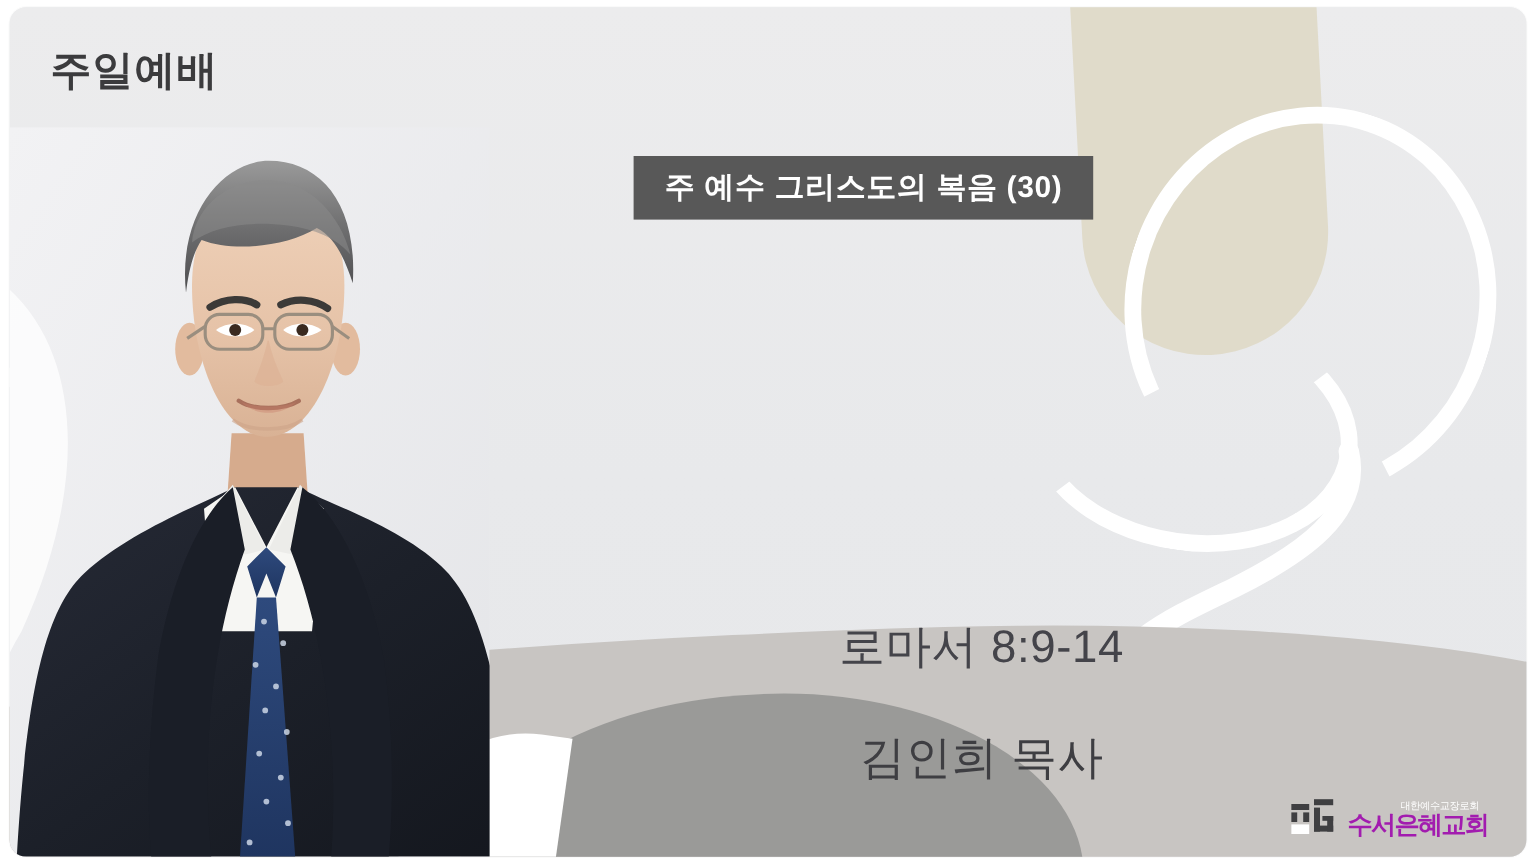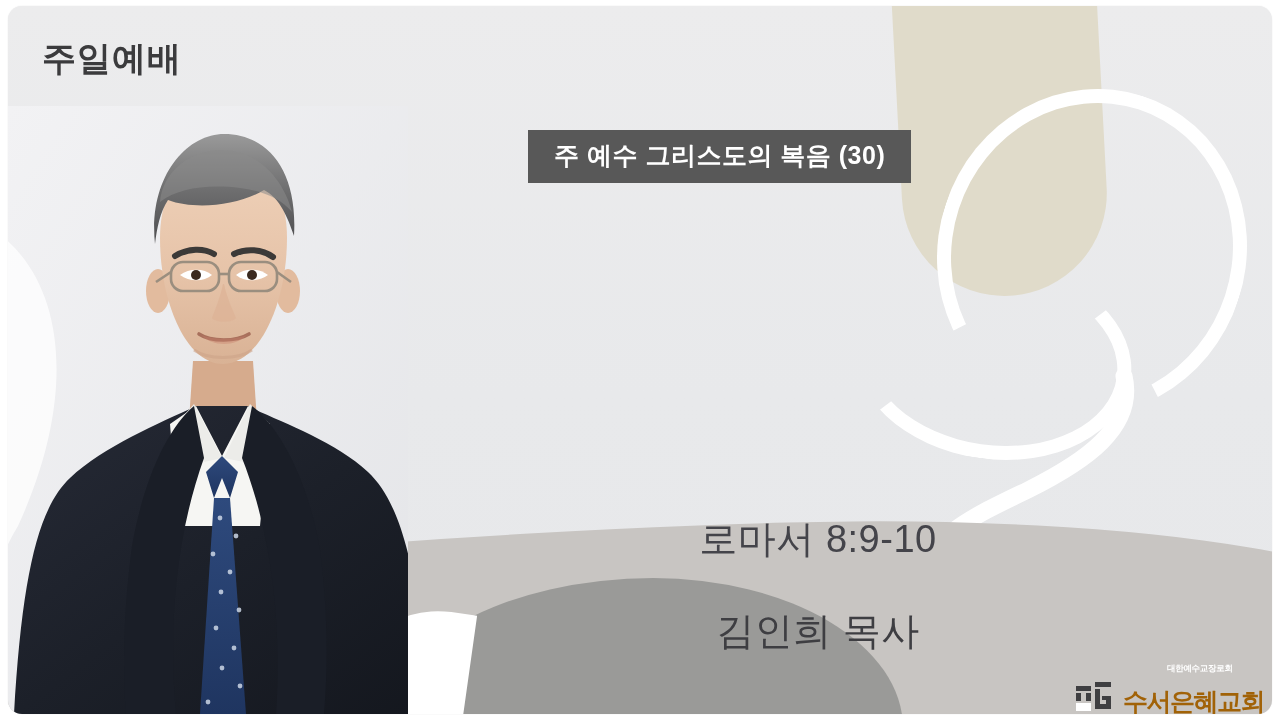--- a/index.html
+++ b/index.html
@@ -221,31 +221,31 @@
     flex: 0 0 auto;
   }
   .logo-text-wrap {
     display: flex;
     flex-direction: column;
     align-items: flex-start;
     line-height: 1;
   }
   .logo-denom {
     font-size: 8.5px;
-    font-weight: bold;
+    font-weight: normal;
     color: #ffffff;
     letter-spacing: -0.3px;
-    margin-bottom: 16px;
+    margin-bottom: 2px;
     margin-left: 44px;
     white-space: nowrap;
   }
   .logo-name {
-    font-size: 25px;
+    font-size: 21px;
     font-weight: bold;
-    color: #a16207;
+    color: #a21caf;
     letter-spacing: -1.5px;
     white-space: nowrap;
   }
 </style>
 </head>
 <body>
 
 <div id="slide">
   <div class="frame">
 
@@ -360,21 +360,21 @@
           <path d="M186 244 C 200 254, 230 254, 244 244" stroke="#cda388" stroke-width="3" fill="none" opacity="0.6"></path>
         </g>
       </svg>
     </div>
 
     <div class="kicker">주일예배</div>
 
     <div class="series-banner">주 예수 그리스도의 복음 (30)</div>
 
 
-    <div class="scripture">로마서 8:9-10</div>
+    <div class="scripture">로마서 8:9-14</div>
 
     <div class="speaker">김인희 목사</div>
 
     <div class="logo">
       <div class="logo-mark">
         <svg width="40" height="34" viewBox="0 0 40 34">
           <rect x="0" y="6" width="15" height="5" fill="#3f3f41"></rect>
           <rect x="0" y="13" width="5" height="8" fill="#3f3f41"></rect>
           <rect x="0" y="23" width="15" height="8" fill="#ffffff"></rect>
           <rect x="10" y="13" width="5" height="8" fill="#3f3f41"></rect>

